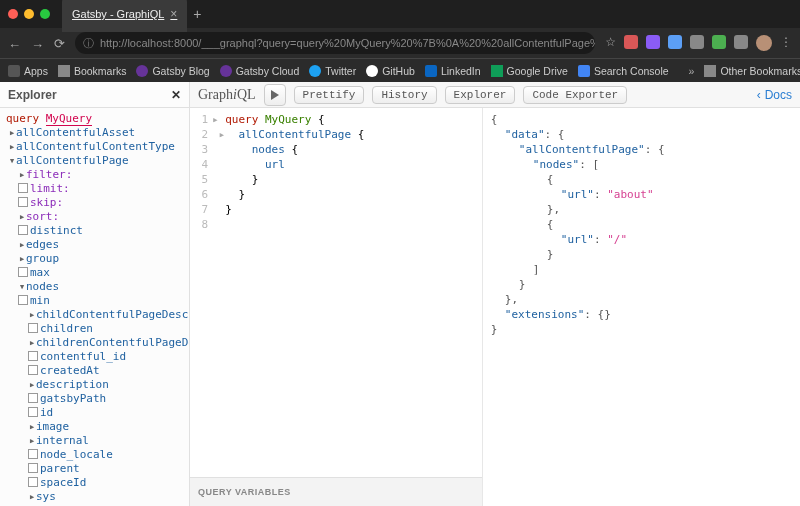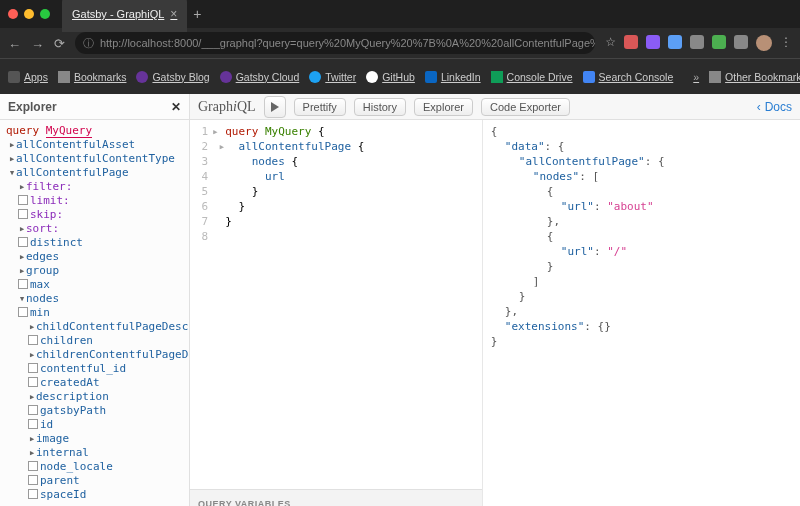--- a/index.html
+++ b/index.html
@@ -24,21 +24,21 @@
     .right-icons { display: flex; gap: 8px; }
     .ext-icon { width: 14px; height: 14px; border-radius: 3px; }
     .ext1 { background: #d95757; }
     .ext2 { background: #8a5cf6; }
     .ext3 { background: #5c9ff6; }
     .ext4 { background: #888; }
     .ext5 { background: #4caf50; }
     .ext6 { background: #888; }
     .avatar { width: 16px; height: 16px; border-radius: 50%; background: #b89076; }
     
-    .bookmark-bar { display: flex; align-items: center; height: 36px; background: #2b2b2b; padding: 9px 8px; gap: 10px; font-size: 10.5px; color: #ccc; border-top: 1px solid #444; text-decoration: underline; }
+    .bookmark-bar { display: flex; align-items: center; height: 24px; background: #2b2b2b; padding: 9px 8px; gap: 10px; font-size: 10.5px; color: #ccc; border-top: 1px solid #444; }
     .bm-item { display: flex; align-items: center; gap: 4px; white-space: nowrap; }
     .bm-item .i { width: 12px; height: 12px; display: inline-block; }
     .bm-spacer { flex: 1; }
     
     
     .graphiql { display: flex; height: calc(506px - 82px); background: #fff; }
     
     
     .explorer { width: 190px; border-right: 1px solid #e0e0e0; display: flex; flex-direction: column; font-size: 11px; overflow: hidden; background:#fcfcfc; }
     .explorer-header { display: flex; align-items: center; justify-content: space-between; padding: 4px 8px; border-bottom: 1px solid #e0e0e0; font-weight: 600; color: #555; font-size: 12px; height: 26px; }
@@ -57,21 +57,21 @@
     .tri.down { color: #666; }
     .cb { display: inline-block; width: 10px; height: 10px; border: 1px solid #999; margin-right: 2px; vertical-align: -1px; background: #fff; }
     
     
     .main { flex: 1; display: flex; flex-direction: column; }
     .toolbar { display: flex; align-items: center; height: 26px; border-bottom: 1px solid #e0e0e0; padding: 0 8px; gap: 8px; background: #f7f7f7; }
     .logo { font-family: Georgia, serif; font-size: 14px; color: #555; }
     .logo .i { font-style: italic; }
     .run-btn { width: 22px; height: 22px; border: 1px solid #ccc; border-radius: 4px; background: linear-gradient(#fff,#eee); display: flex; align-items: center; justify-content: center; }
     .run-btn svg { width: 10px; height: 10px; }
-    .tb-btn { border: 1px solid #ccc; border-radius: 4px; background: linear-gradient(#fff,#eee); padding: 2px 8px; font-size: 11px; color: #555; }
+    .tb-btn { border: 1px solid #ccc; border-radius: 4px; background: linear-gradient(#fff,#eee); padding: 2px 8px; font-size: 11px; color: #555; font-family: Liberation Mono, monospace; }
     .tb-spacer { flex: 1; }
     .docs-link { color: #2a7ed2; font-size: 12px; display: flex; align-items: center; gap: 4px; }
     
     .panes { flex: 1; display: flex; position: relative; }
     .editor-pane { width: 48%; display: flex; flex-direction: column; border-right: 1px solid #e7e7e7; }
     .code-area { flex: 1; display: flex; font-family: Consolas, Monaco, monospace; font-size: 11px; padding-top: 4px; overflow: auto; }
     .gutter { width: 22px; text-align: right; color: #bbb; padding-right: 4px; line-height: 15px; }
     .code { flex: 1; line-height: 15px; }
     .code .kw { color: #b11a04; }
     .code .def { color: #398000; }
@@ -152,21 +152,21 @@
     <div class="bm-item">
         <span class="i" style="background:#fff;border-radius:50%"></span>
         <span>GitHub</span>
       </div>
     <div class="bm-item">
         <span class="i" style="background:#0a66c2;border-radius:2px"></span>
         <span>LinkedIn</span>
       </div>
     <div class="bm-item">
         <span class="i" style="background:#0f9d58"></span>
-        <span>Console Drive</span>
+        <span>Google Drive</span>
       </div>
     <div class="bm-item">
         <span class="i" style="background:#4285f4;border-radius:2px"></span>
         <span>Search Console</span>
       </div>
     <div class="bm-spacer"></div>
     <span style="color:#aaa">»</span>
     <div class="bm-item">
         <span class="i" style="background:#888"></span>
         <span>Other Bookmarks</span>

